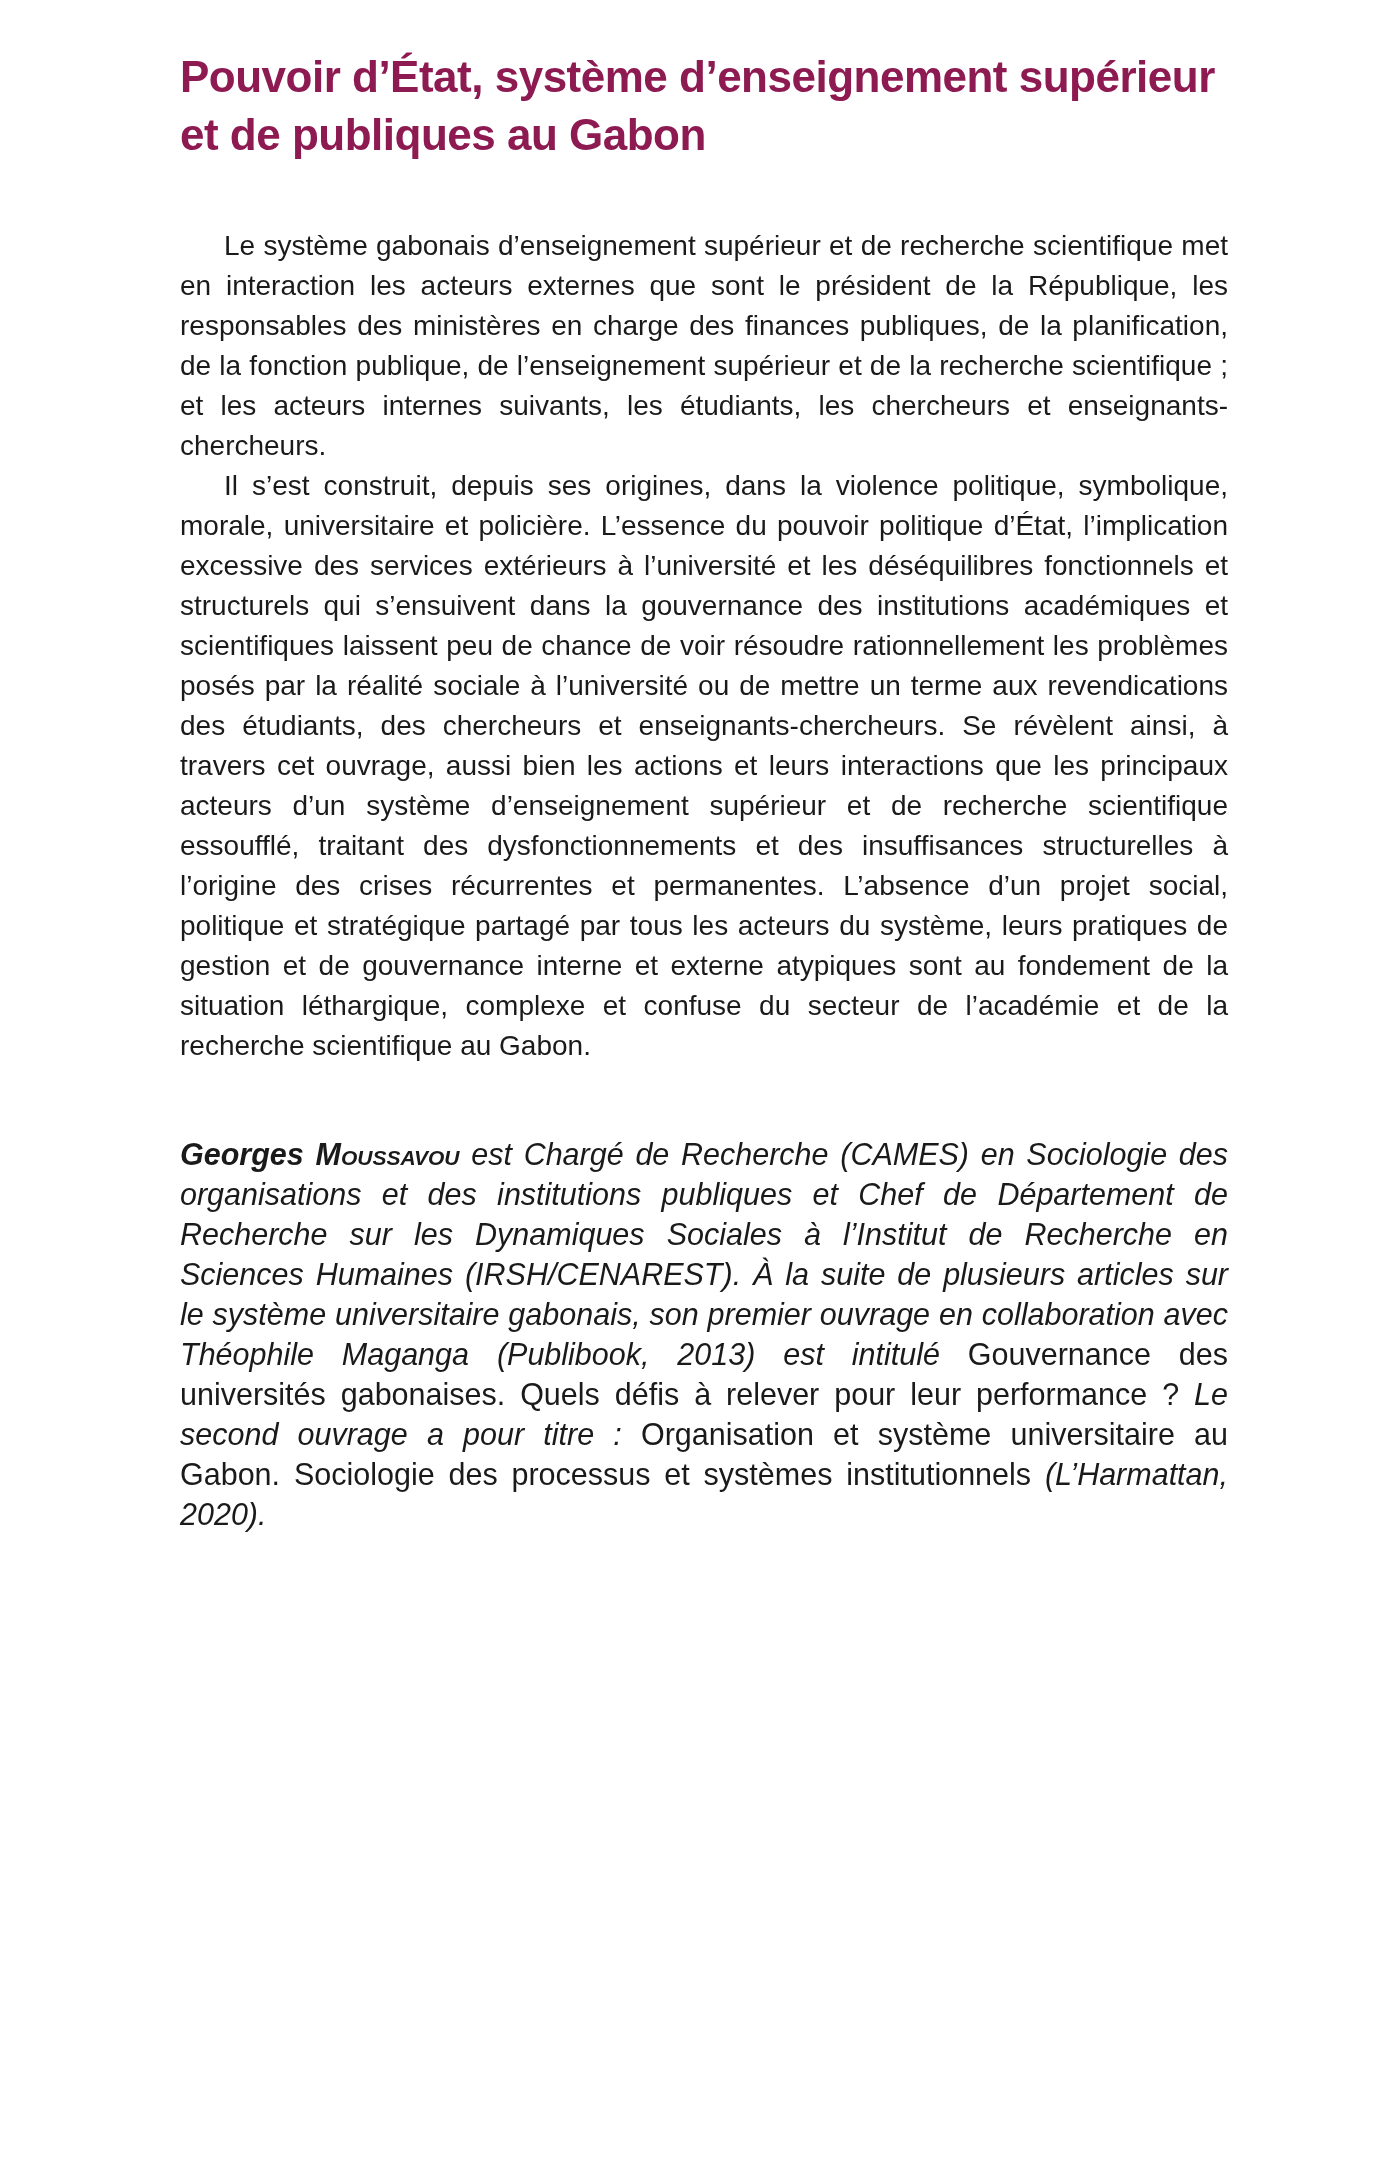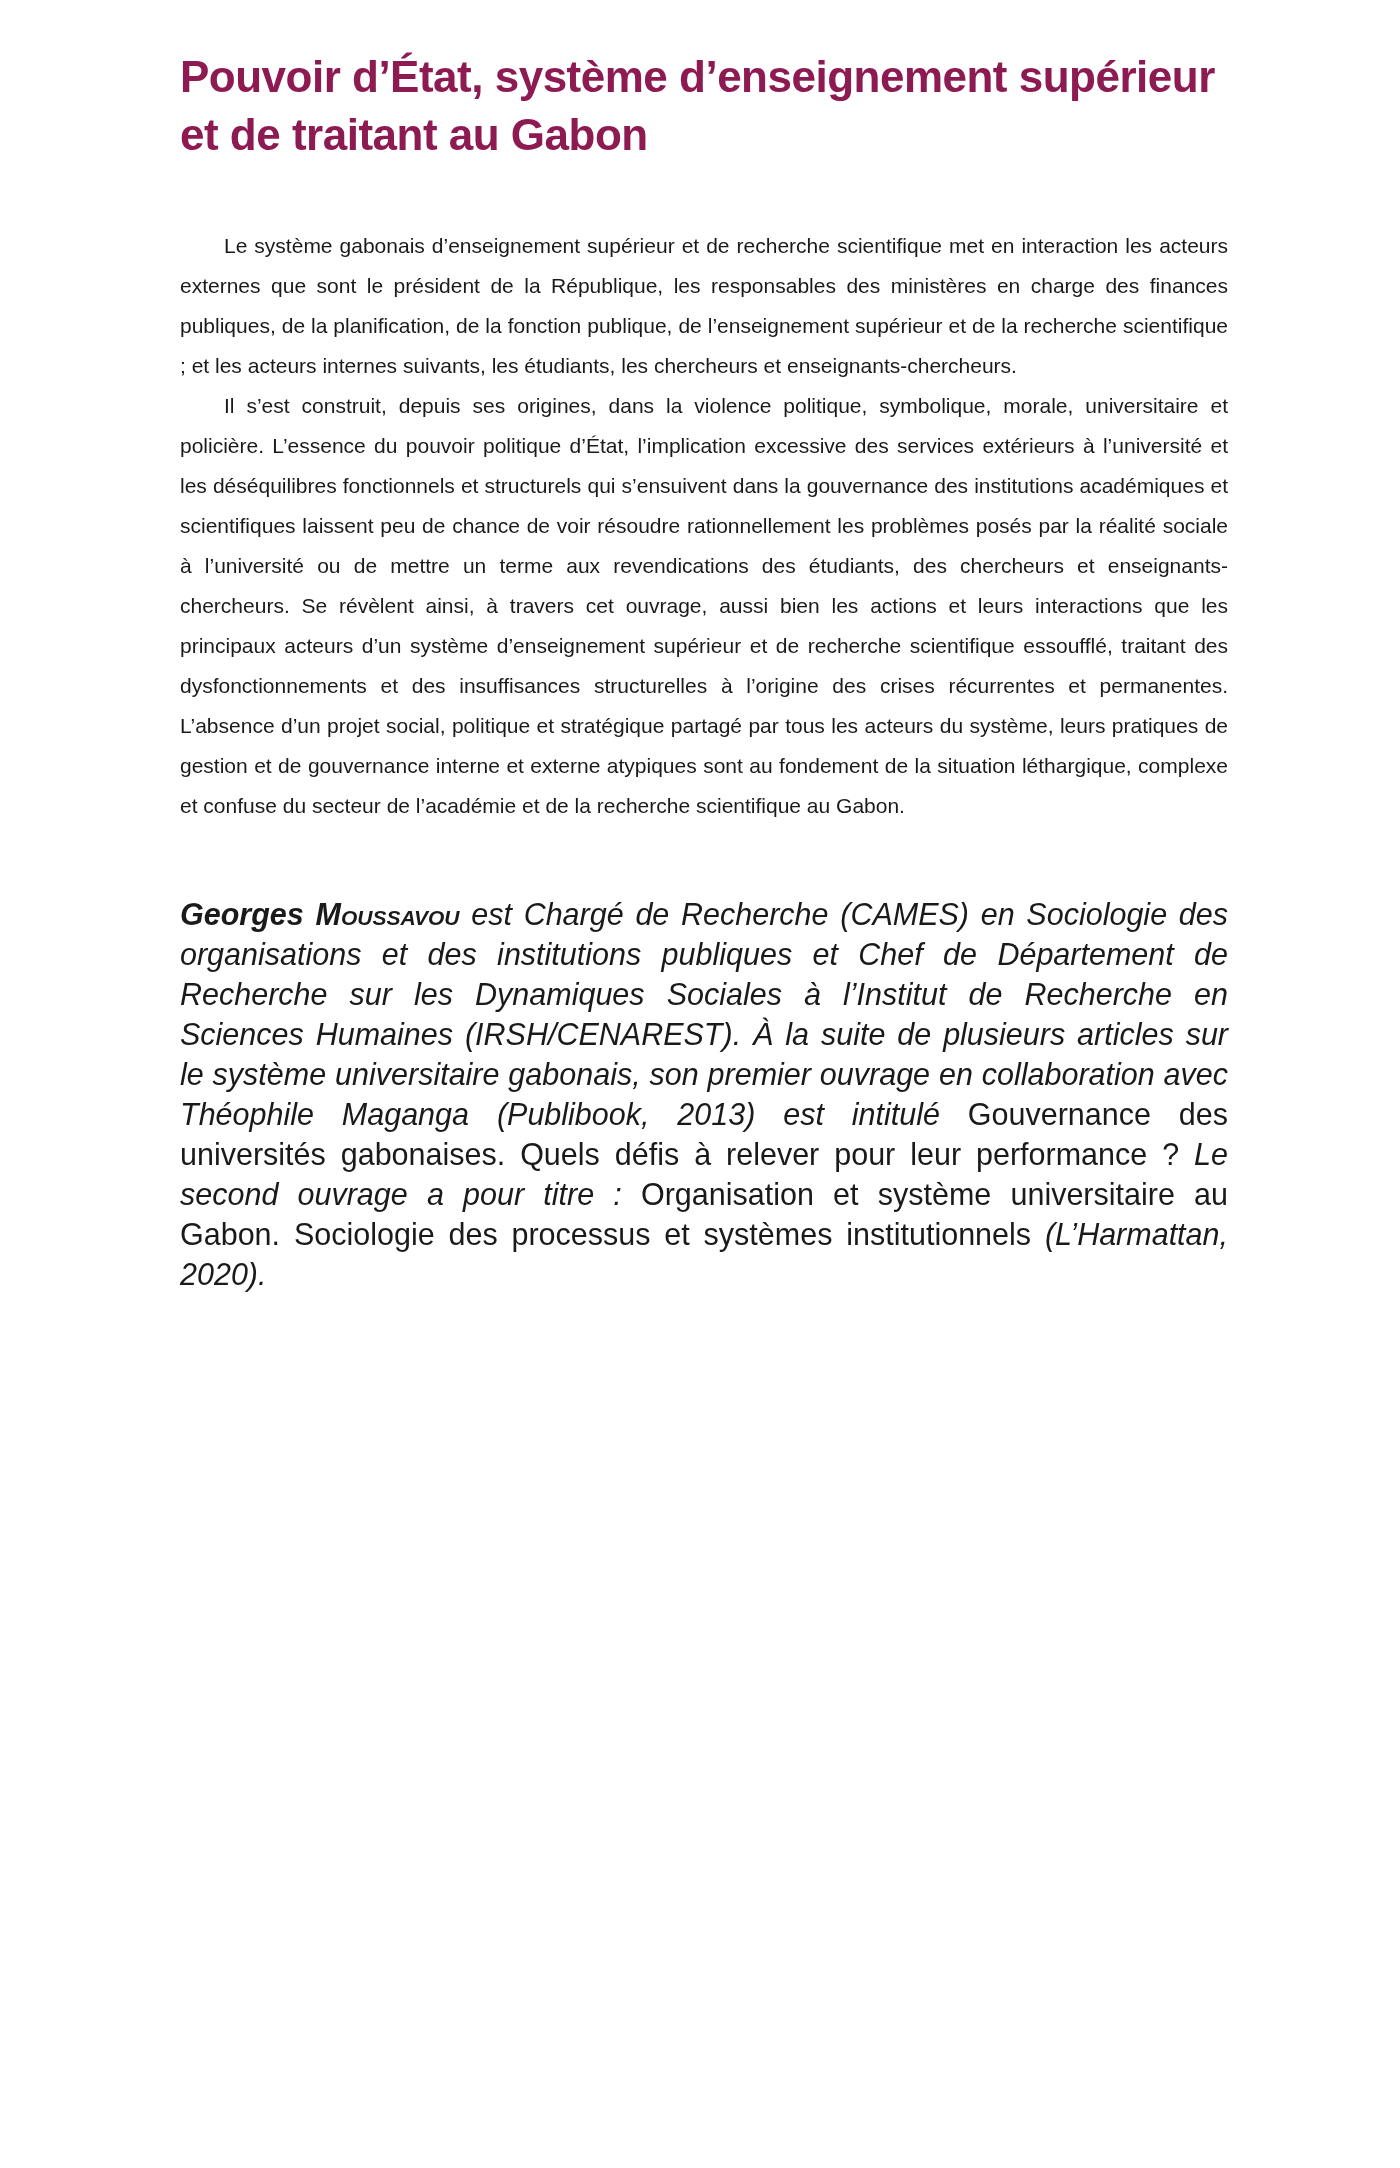--- a/index.html
+++ b/index.html
@@ -6,21 +6,21 @@
   html,body { margin:0; padding:0; background:#ffffff; }
   .page {
     position:relative; width:1400px; height:1885px; background:#fff;
     font-family:"Liberation Sans", sans-serif; color:var(--text); overflow:hidden;
   }
   .content { padding:48px 172px 0 180px; }
   h1.title { margin:0; color:var(--accent); font-size:44px; line-height:58px;
     font-weight:700; letter-spacing:-0.5px; }
   .title-line { display:block; white-space:nowrap; }
   .subtitle { color:var(--accent); font-size:35px; line-height:44px; margin-top:4px; font-weight:400; }
-  .body-text { margin-top:62px; font-size:21px; line-height:40px; text-align:justify; }
+  .body-text { margin-top:62px; font-size:28px; line-height:40px; text-align:justify; }
   .body-text p { margin:0; text-indent:44px; }
   .bio { margin-top:68px; font-size:30.5px; line-height:40px; text-align:justify; font-style:italic; }
   .bio p { margin:0; }
   .b-name { font-weight:700; }
   .b-caps { font-variant:small-caps; }
   .b-roman { font-style:normal; }
   .series { position:absolute; top:1882px; left:0; right:0; }
   .series-name { display:inline-block; font-size:33px; line-height:36px;
     padding:0 6px 2px 6px; border-bottom:2px solid #d4e4e9; }
   .series-sub { font-size:33px; line-height:36px; font-style:italic; margin-top:14px; }
@@ -34,21 +34,21 @@
 </head>
 <body>
 
 <div class="page">
 
   <div class="content">
 
     <header>
       <h1 class="title">
         <span class="title-line">Pouvoir d’État, système d’enseignement supérieur</span>
-        <span class="title-line">et de traitant au Gabon</span>
+        <span class="title-line">et de publiques au Gabon</span>
       </h1>
     </header>
 
     <main class="body-text">
       <p>Le système gabonais d’enseignement supérieur et de recherche scientifique met en interaction les acteurs externes que sont le président de la République, les responsables des ministères en charge des finances publiques, de la planification, de la fonction publique, de l’enseignement supérieur et de la recherche scientifique ; et les acteurs internes suivants, les étudiants, les chercheurs et enseignants-chercheurs.</p>
       <p>Il s’est construit, depuis ses origines, dans la violence politique, symbolique, morale, universitaire et policière. L’essence du pouvoir politique d’État, l’implication excessive des services extérieurs à l’université et les déséquilibres fonctionnels et structurels qui s’ensuivent dans la gouvernance des institutions académiques et scientifiques laissent peu de chance de voir résoudre rationnellement les problèmes posés par la réalité sociale à l’université ou de mettre un terme aux revendications des étudiants, des chercheurs et enseignants-chercheurs. Se révèlent ainsi, à travers cet ouvrage, aussi bien les actions et leurs interactions que les principaux acteurs d’un système d’enseignement supérieur et de recherche scientifique essoufflé, traitant des dysfonctionnements et des insuffisances structurelles à l’origine des crises récurrentes et permanentes. L’absence d’un projet social, politique et stratégique partagé par tous les acteurs du système, leurs pratiques de gestion et de gouvernance interne et externe atypiques sont au fondement de la situation léthargique, complexe et confuse du secteur de l’académie et de la recherche scientifique au Gabon.</p>
     </main>
 
     <section class="bio">
       <p>

